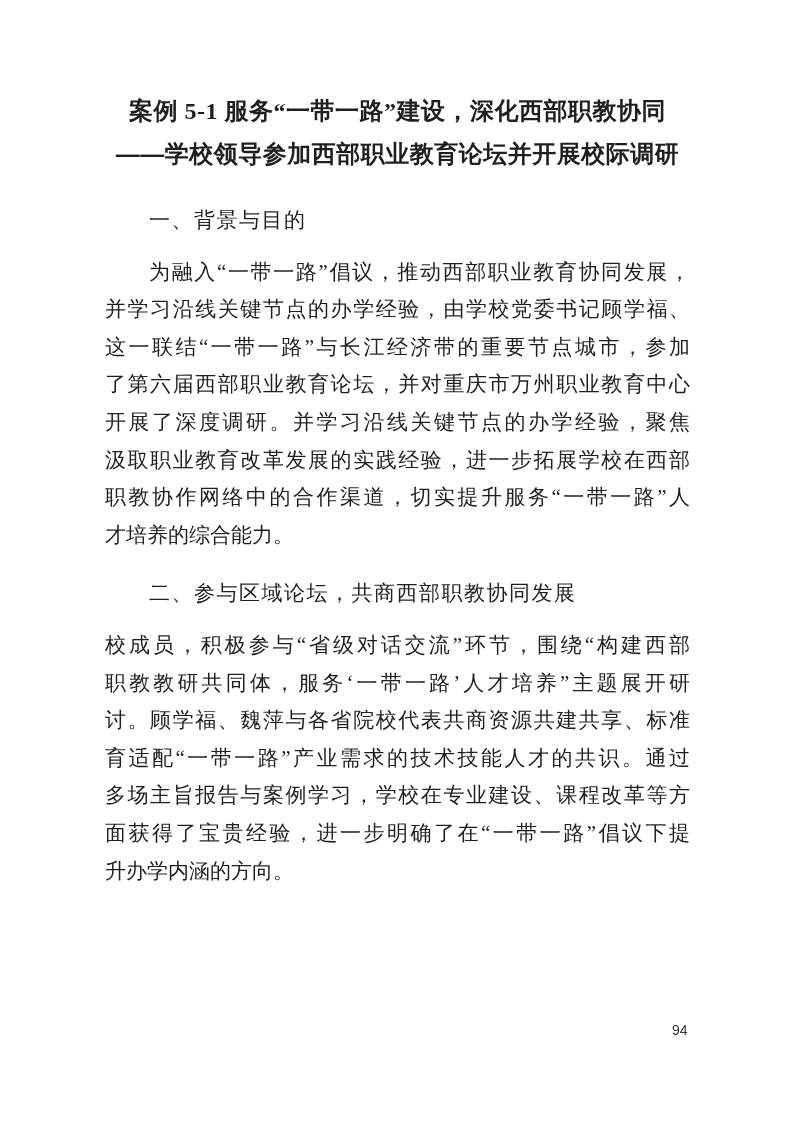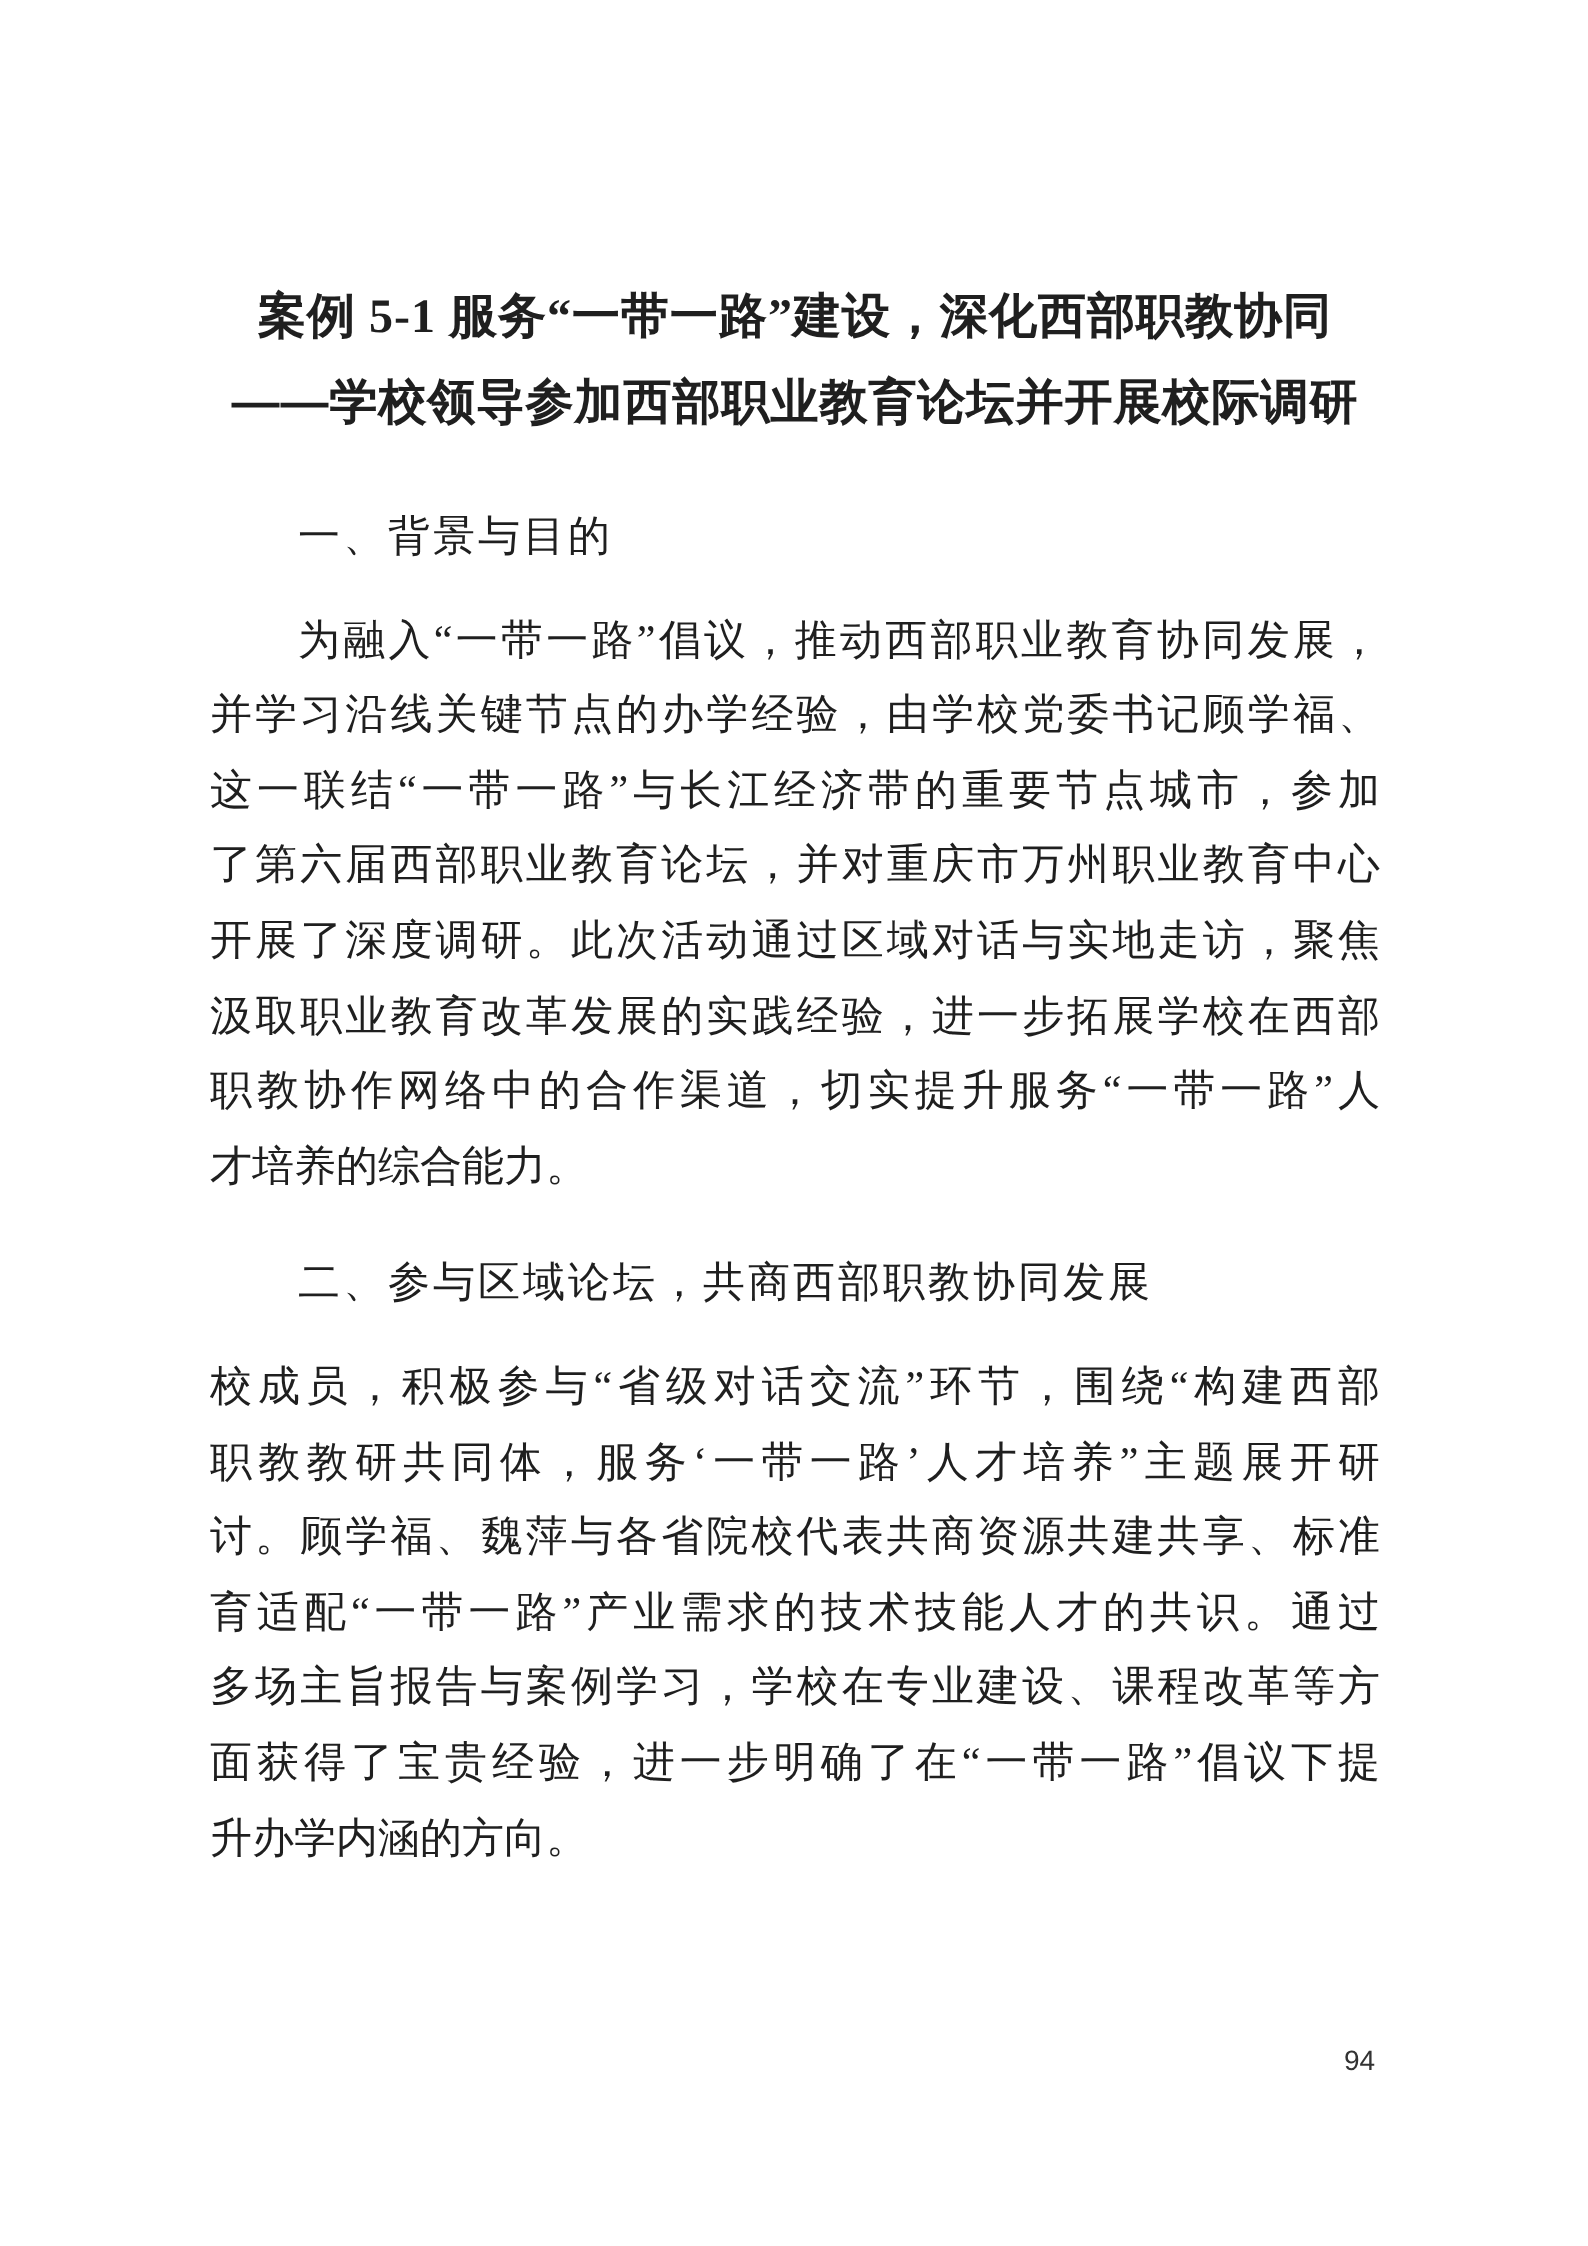--- a/index.html
+++ b/index.html
@@ -14,21 +14,20 @@
     background: #ffffff;
     color: #1f1f1f;
     font-family: "Liberation Serif", "DejaVu Serif", serif;
     overflow: hidden;
     box-sizing: border-box;
   }
   .content {
     box-sizing: border-box;
     padding: 90px 104px 0 105px; 
     width: 794px;
-    margin-top: 48px;
   }
   .doc-title {
     margin: 0;
     font-size: 24px;
     font-weight: bold;
     line-height: 42px;
     text-align: center;
     letter-spacing: 0.5px;
     white-space: nowrap;
   }
@@ -87,21 +86,21 @@
 
     <h1 class="doc-title">案例 5-1 服务“一带一路”建设，深化西部职教协同</h1>
     <h2 class="doc-subtitle">——学校领导参加西部职业教育论坛并开展校际调研</h2>
 
     <h3 class="section-heading">一、背景与目的</h3>
     <div class="paragraph">
       <div class="line first">为融入“一带一路”倡议，推动西部职业教育协同发展，</div>
       <div class="line">并学习沿线关键节点的办学经验，由学校党委书记顾学福、</div>
       <div class="line">这一联结“一带一路”与长江经济带的重要节点城市，参加</div>
       <div class="line">了第六届西部职业教育论坛，并对重庆市万州职业教育中心</div>
-      <div class="line">开展了深度调研。此次活动通过区域对话与实地走访，聚焦</div>
+      <div class="line">开展了深度调研。并学习沿线关键节点的办学经验，聚焦</div>
       <div class="line">汲取职业教育改革发展的实践经验，进一步拓展学校在西部</div>
       <div class="line">职教协作网络中的合作渠道，切实提升服务“一带一路”人</div>
       <div class="line last">才培养的综合能力。</div>
     </div>
 
     <h3 class="section-heading" style="margin-top:21px">二、参与区域论坛，共商西部职教协同发展</h3>
     <div class="paragraph">
       <div class="line">校成员，积极参与“省级对话交流”环节，围绕“构建西部</div>
       <div class="line">职教教研共同体，服务‘一带一路’人才培养”主题展开研</div>
       <div class="line">讨。顾学福、魏萍与各省院校代表共商资源共建共享、标准</div>

